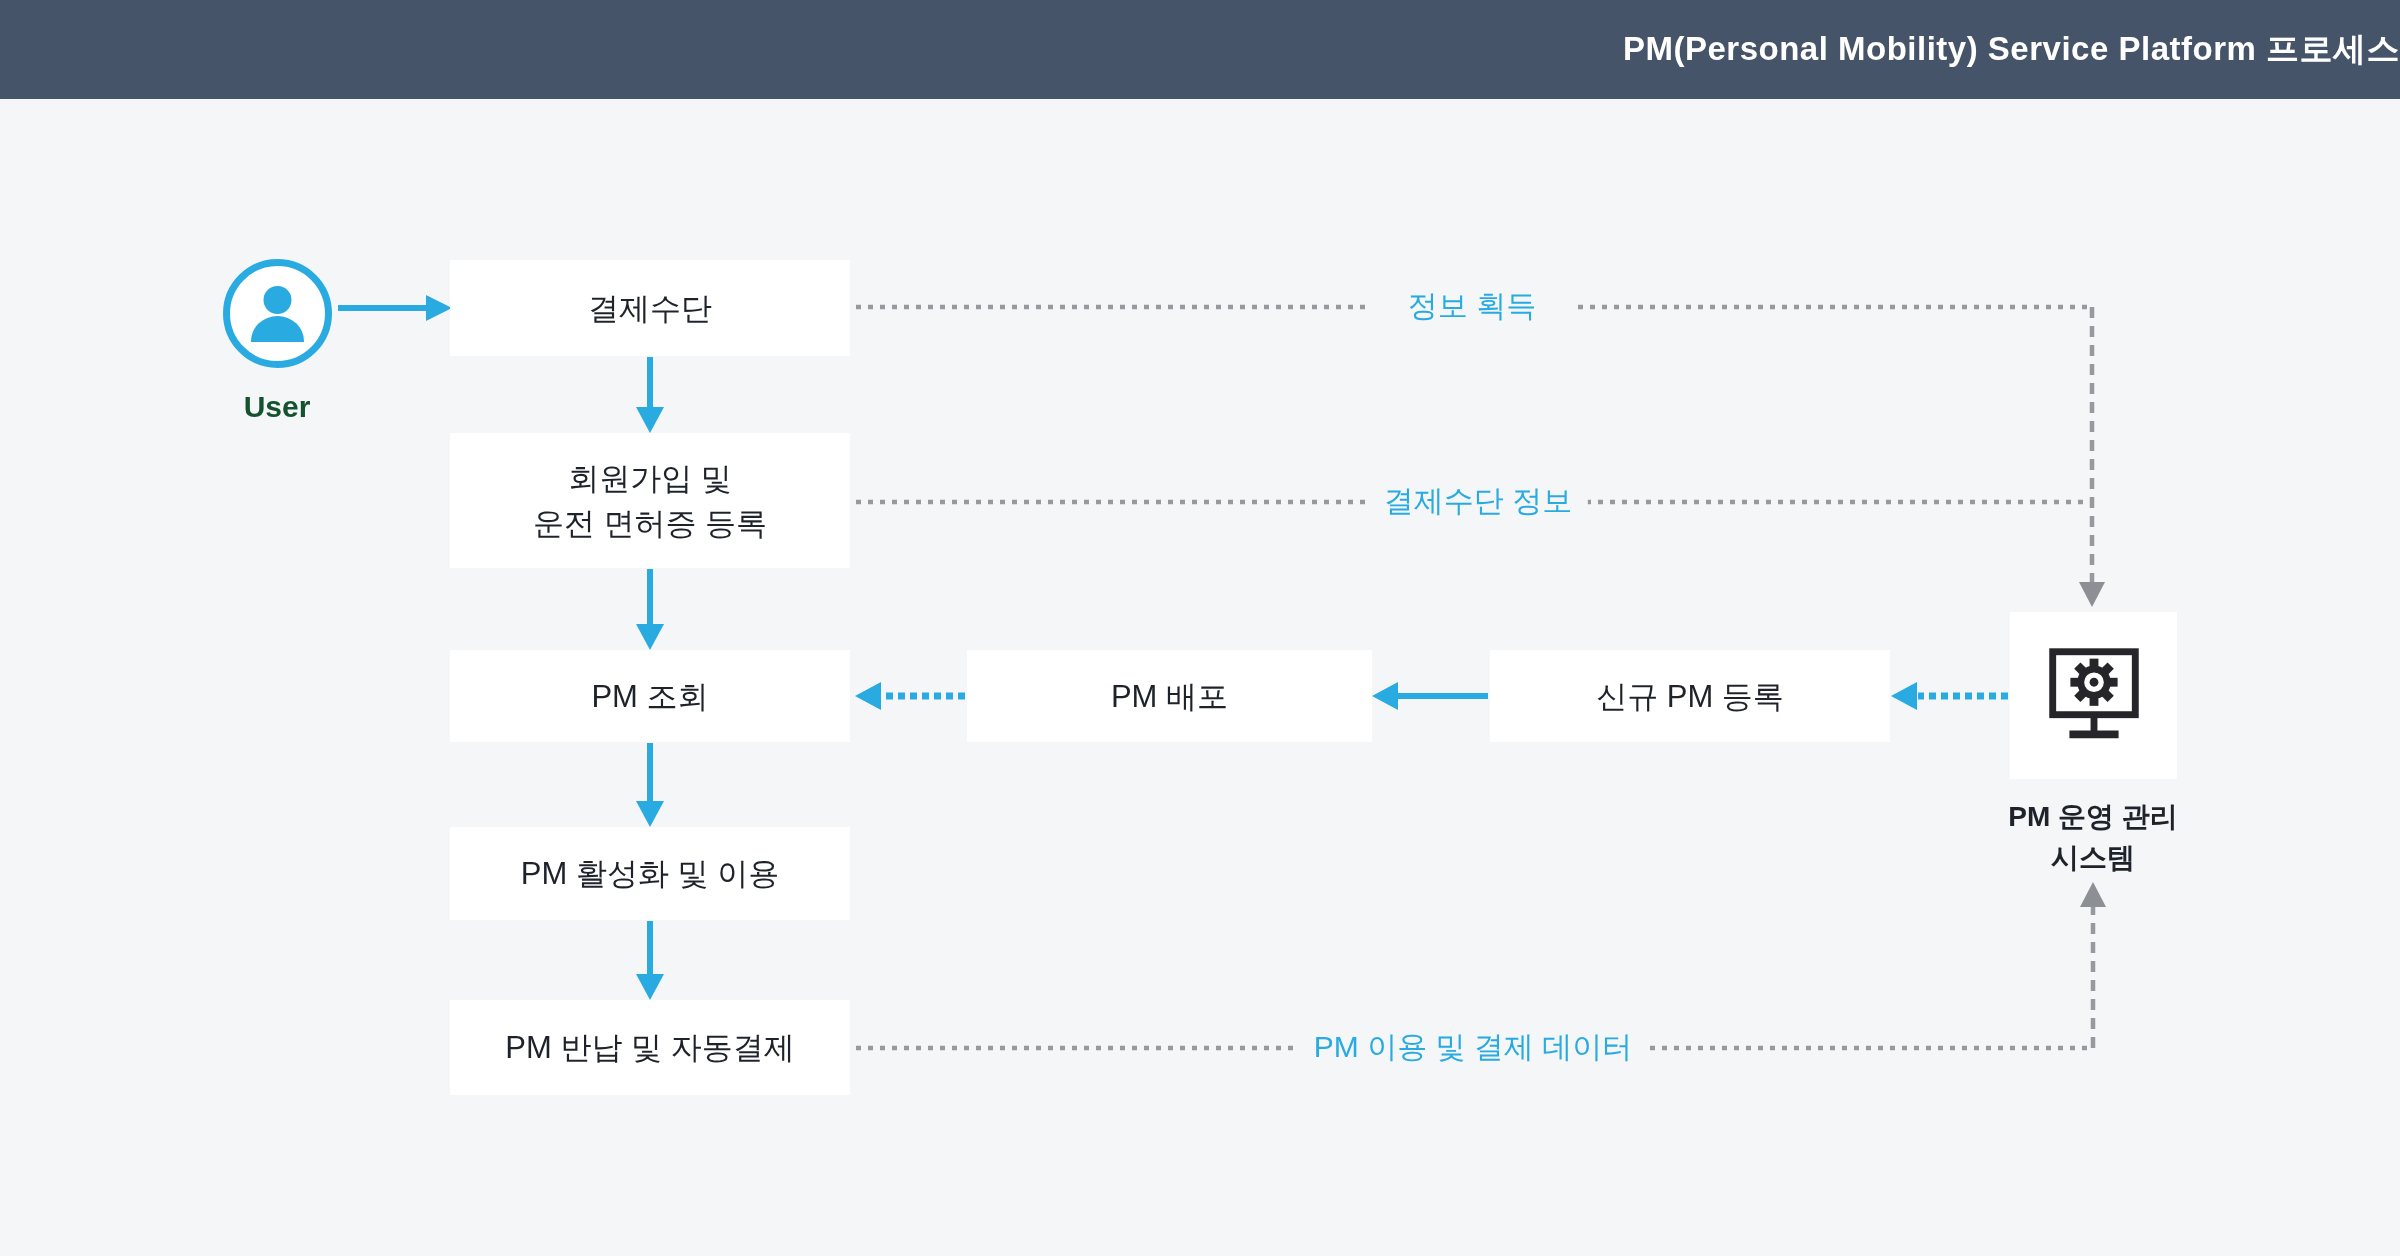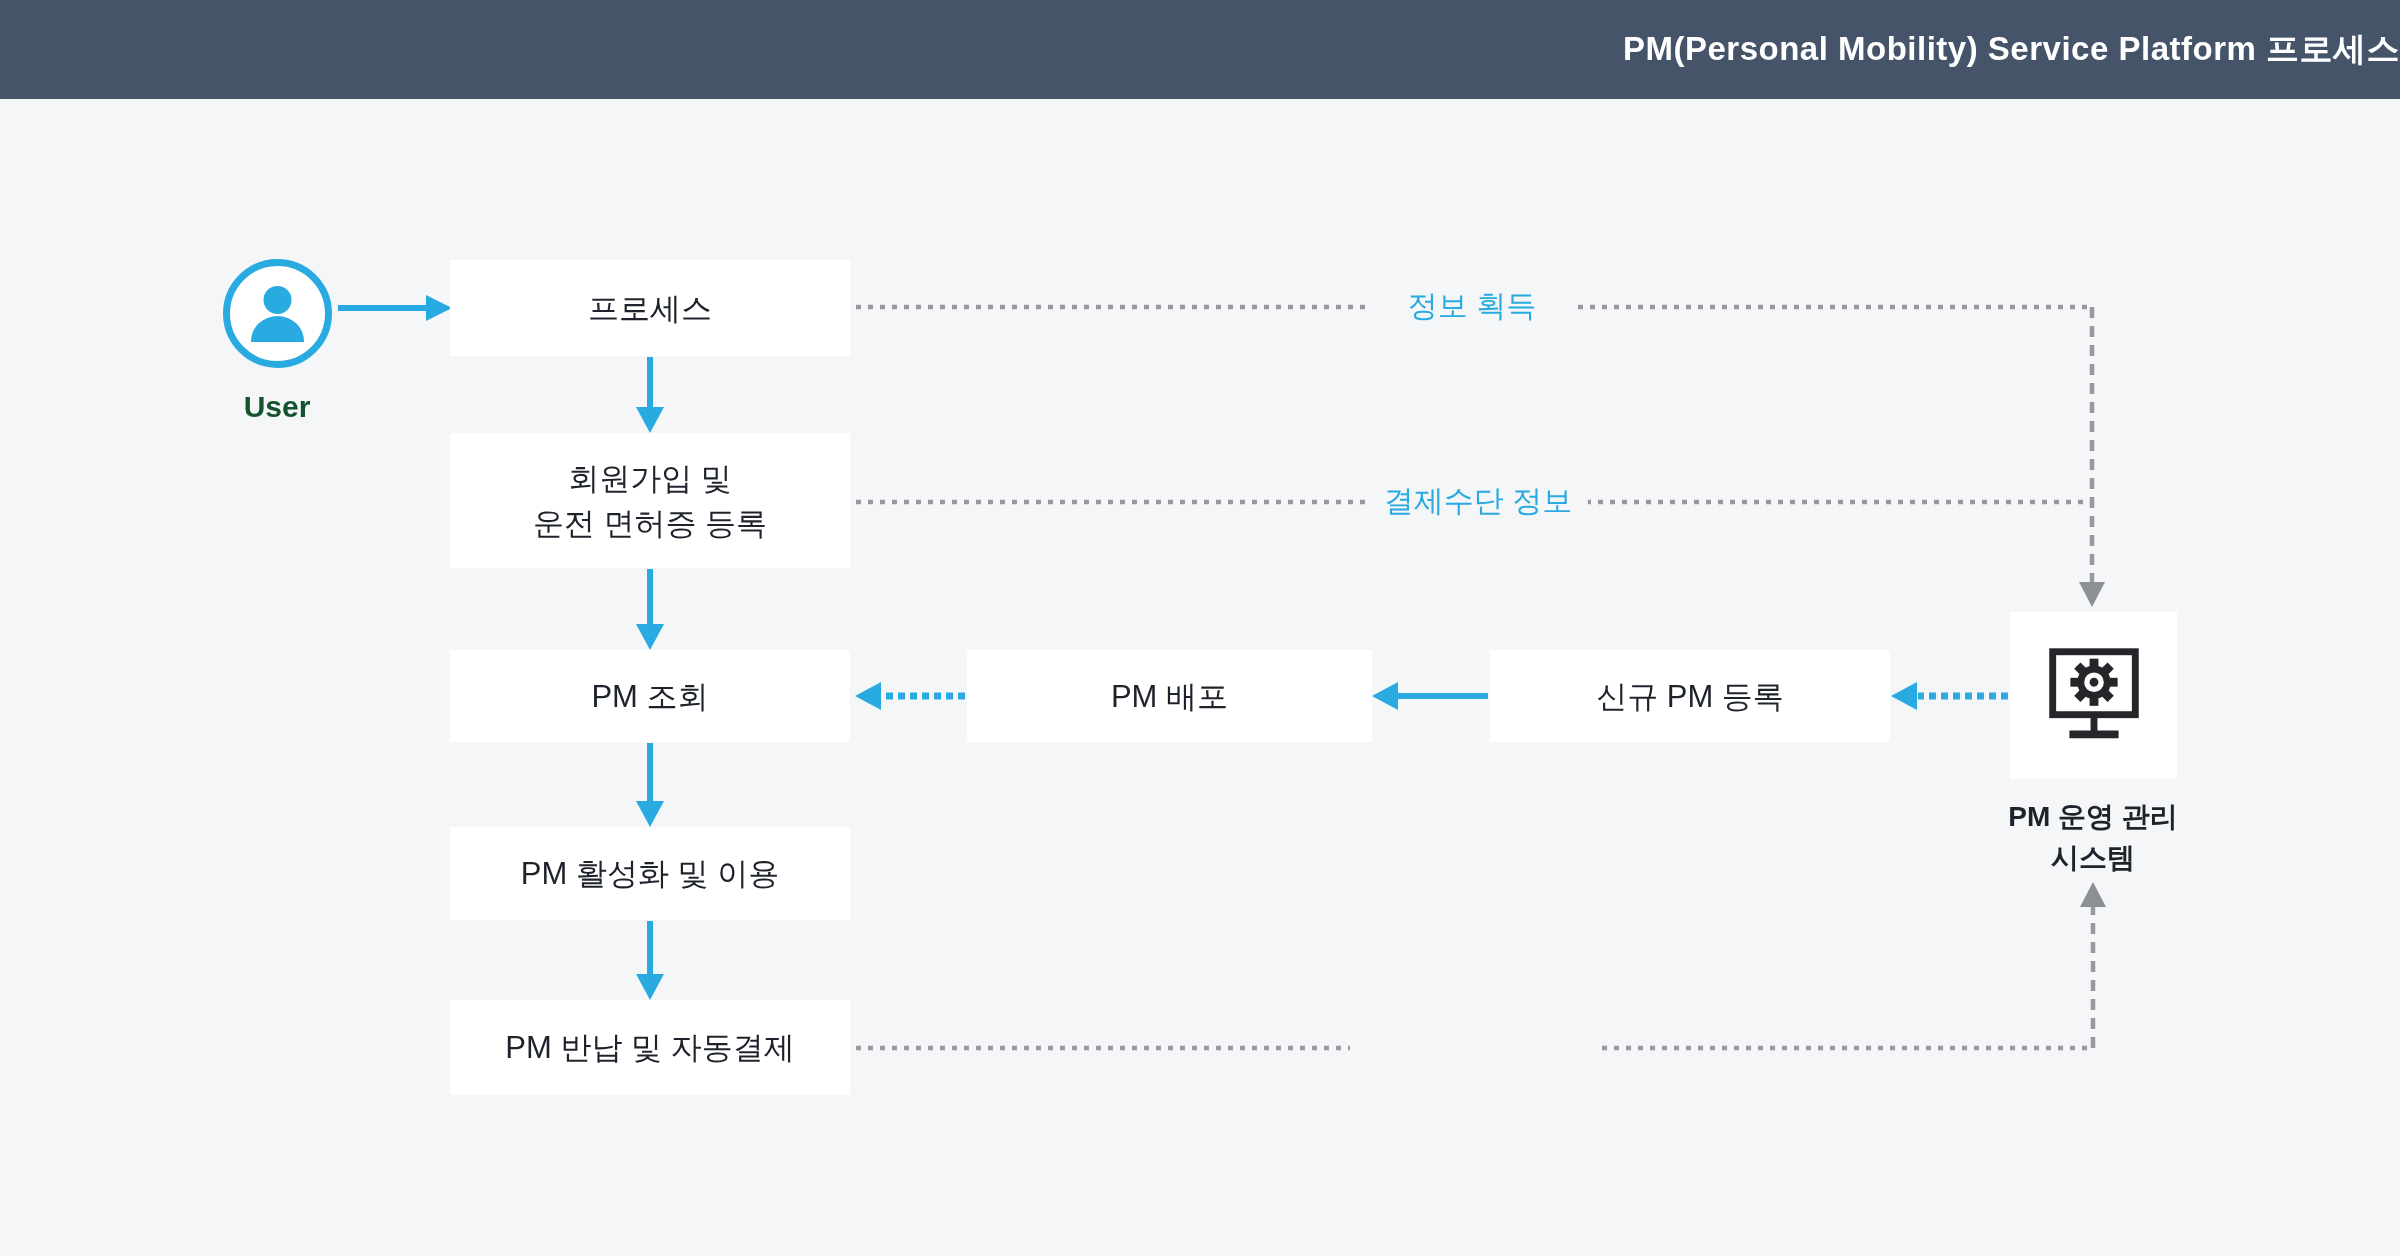--- a/index.html
+++ b/index.html
@@ -173,21 +173,21 @@
 
   <div class="user-avatar">
     <svg width="111" height="111" viewBox="0 0 111 111">
       <circle cx="55.5" cy="55.5" r="51" fill="#ffffff" stroke="#29abe2" stroke-width="7"></circle>
       <circle cx="55.5" cy="42" r="14" fill="#29abe2"></circle>
       <path d="M29 84 v-1 a26.5 25 0 0 1 53 0 v1 z" fill="#29abe2"></path>
     </svg>
   </div>
   <div class="user-label">User</div>
 
-  <div class="node node-signup">프로세스</div>
+  <div class="node node-signup">결제수단</div>
   <div class="node node-payment">회원가입 및
 운전 면허증 등록</div>
   <div class="node node-lookup">PM 조회</div>
   <div class="node node-activation">PM 활성화 및 이용</div>
   <div class="node node-return">PM 반납 및 자동결제</div>
   <div class="node node-distribution">PM 배포</div>
   <div class="node node-newpm">신규 PM 등록</div>
 
   <div class="node node-system">
     <svg width="118" height="118" viewBox="0 0 120 120">
@@ -208,14 +208,15 @@
         <circle cx="0" cy="0" r="13.5" fill="#ffffff" stroke="#26262a" stroke-width="7"></circle>
         <circle cx="0" cy="0" r="4.5" fill="#26262a"></circle>
       </g>
     </svg>
   </div>
   <div class="system-label">PM 운영 관리
 시스템</div>
 
   <div class="flow-label flow-label-info">정보 획득</div>
   <div class="flow-label flow-label-payment">결제수단 정보</div>
+  <div class="flow-label flow-label-usage">PM 이용 및 결제 데이터</div>
 
 </div>
 
 </body></html>

